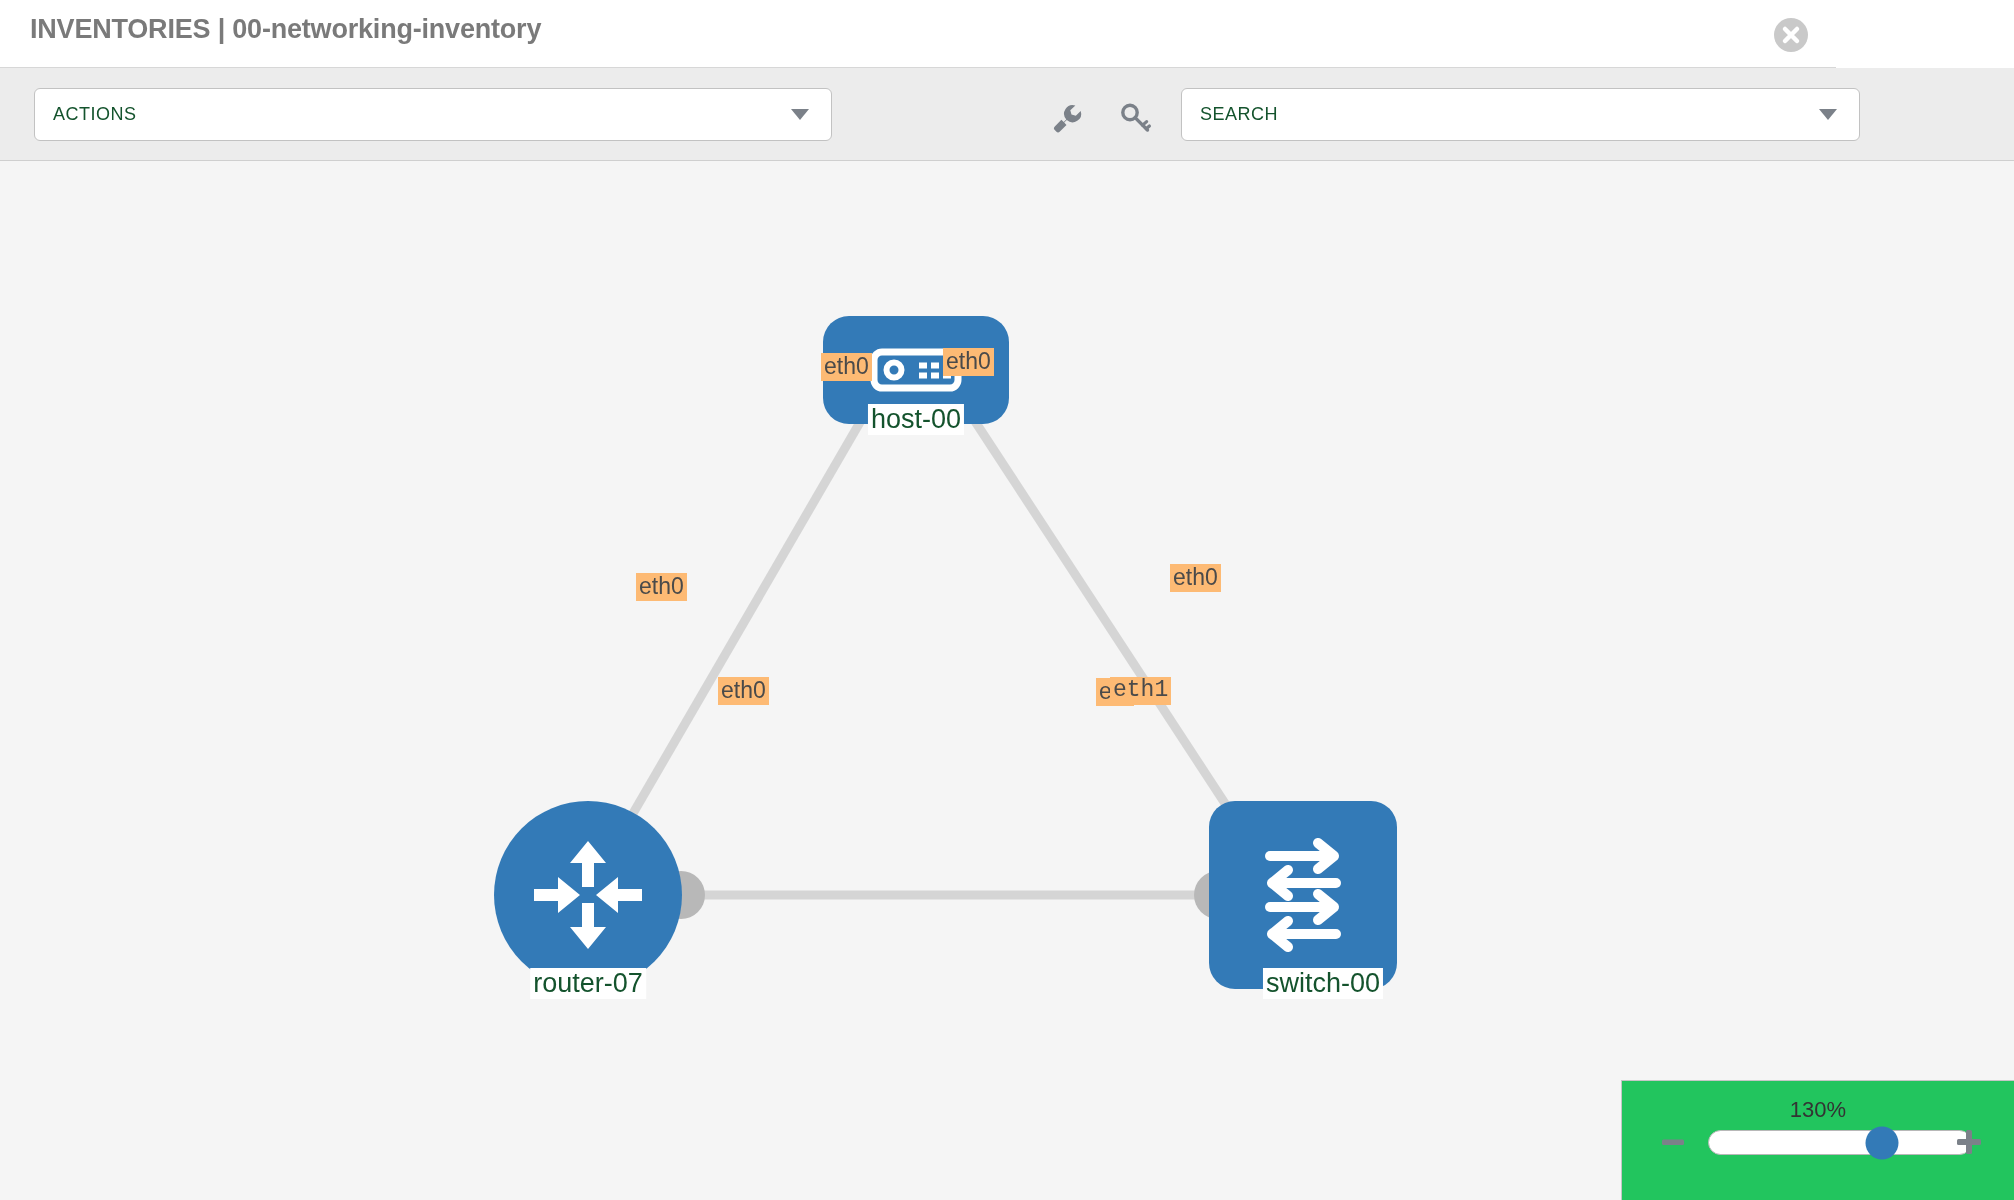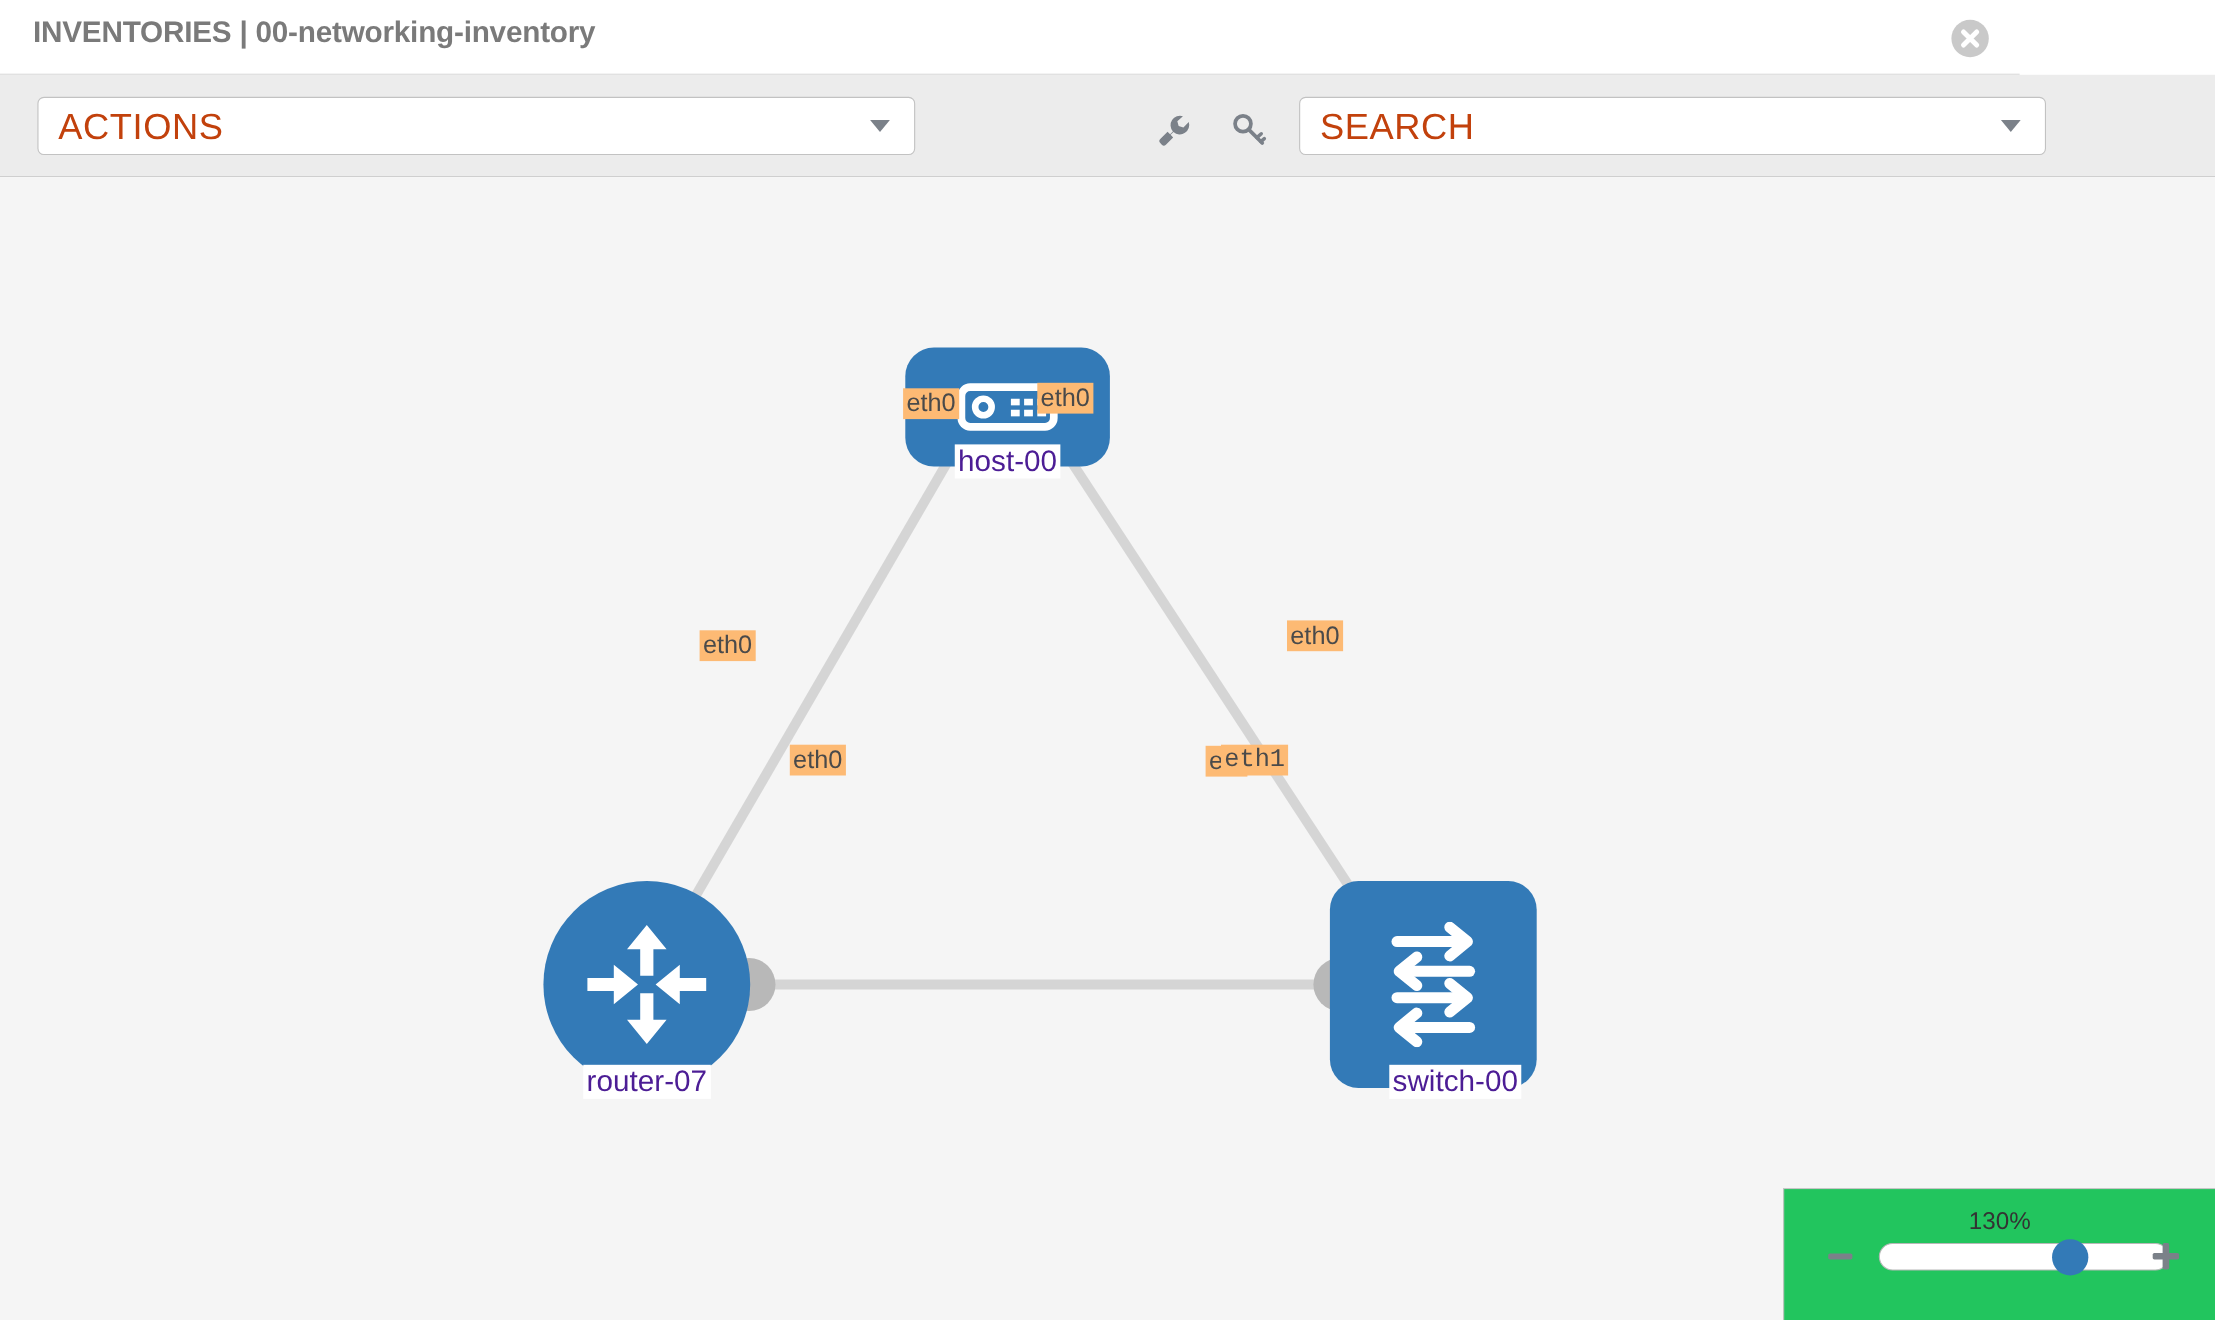--- a/index.html
+++ b/index.html
@@ -41,21 +41,21 @@
   .select-box {
     position: absolute;
     background: #fff;
     border: 1px solid #c2c2c2;
     border-radius: 6px;
     height: 53px;
     display: flex; align-items: center;
     cursor: pointer;
   }
   .select-box .sel-label {
-    font-size: 33px; color: #c2410c;
+    font-size: 18px; color: #14532d;
     padding-left: 18px; letter-spacing: 0.5px;
     flex: 1;
     white-space: nowrap; overflow: hidden;
   }
   .caret {
     width: 0; height: 0;
     border-left: 9px solid transparent;
     border-right: 9px solid transparent;
     border-top: 11px solid #7b8189;
     margin-right: 22px;
@@ -84,21 +84,21 @@
   .node { position: absolute; }
   .node-shape {
     background: #337ab7;
     display: flex; align-items: center; justify-content: center;
     cursor: pointer;
   }
   .node-label {
     position: absolute;
     left: 50%; transform: translateX(-50%);
     background: #ffffff;
-    color: #4c1d95;
+    color: #14532d;
     font-size: 27px;
     white-space: nowrap;
     padding: 0 3px;
     line-height: 1.15;
   }
 
   
   #node-host { left: 823px; top: 155px; }
   #node-host .node-shape { width: 186px; height: 108px; border-radius: 26px; }
   #node-host .node-label { top: 88px; }

